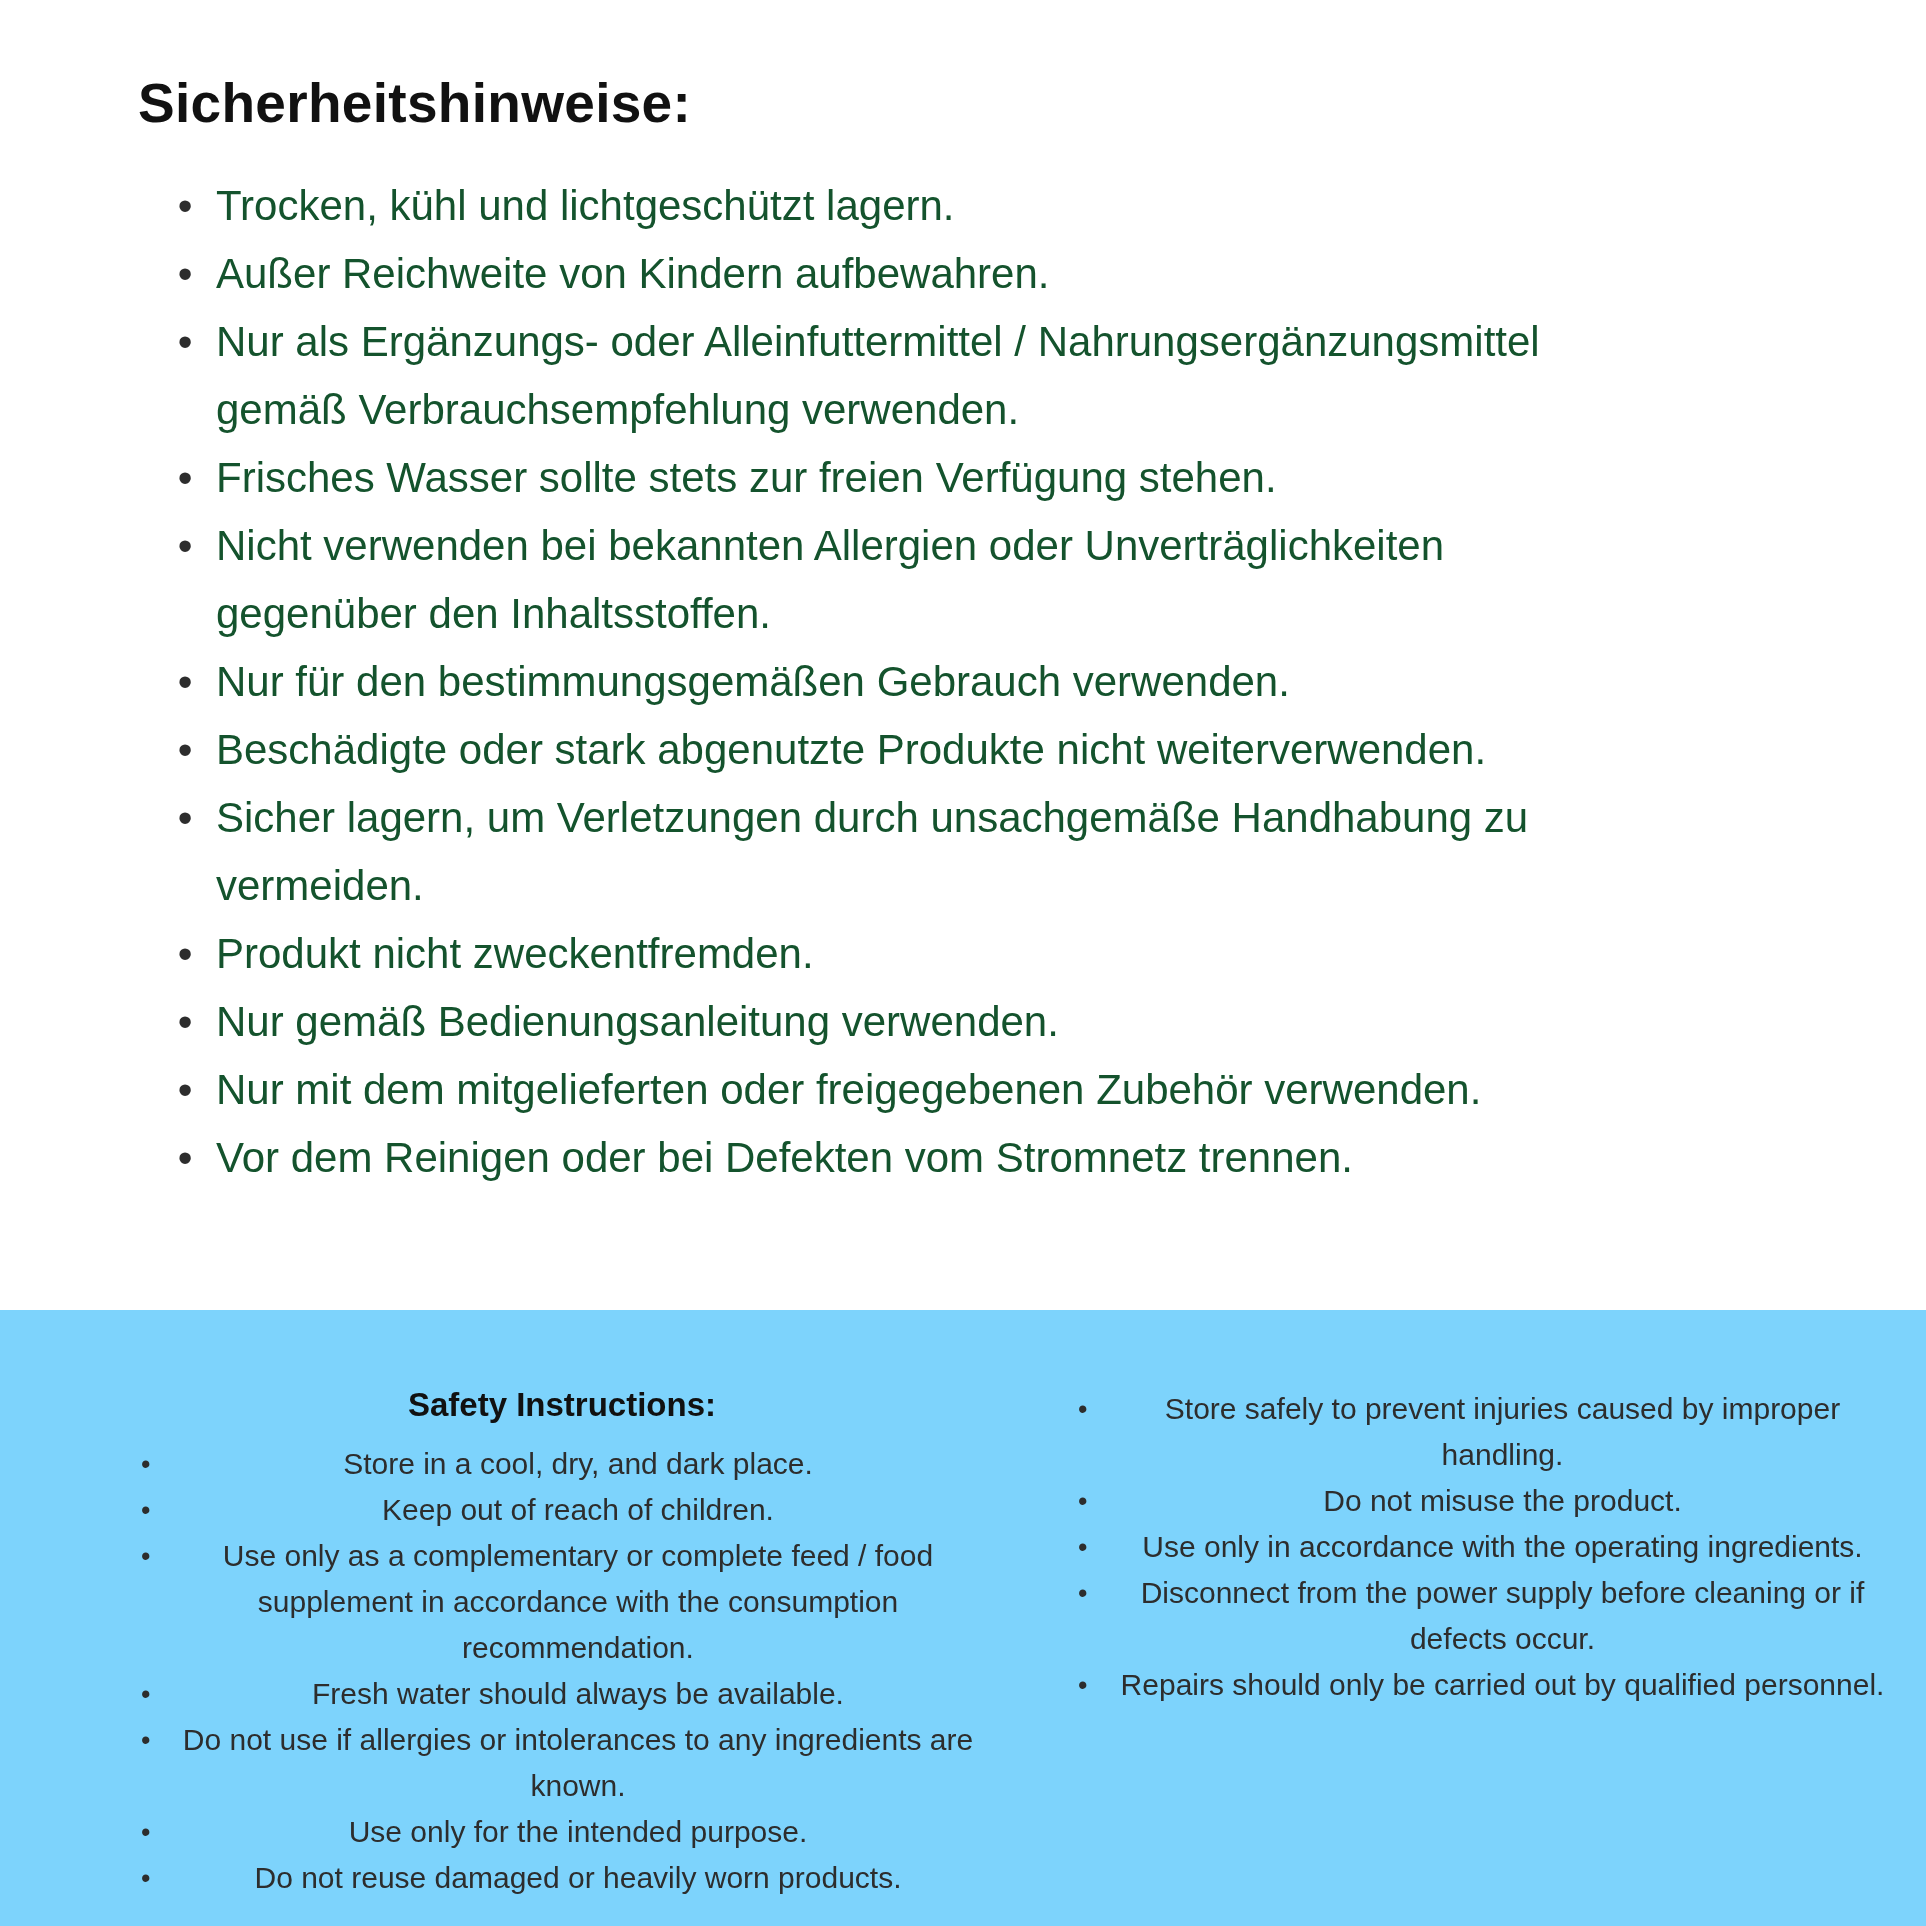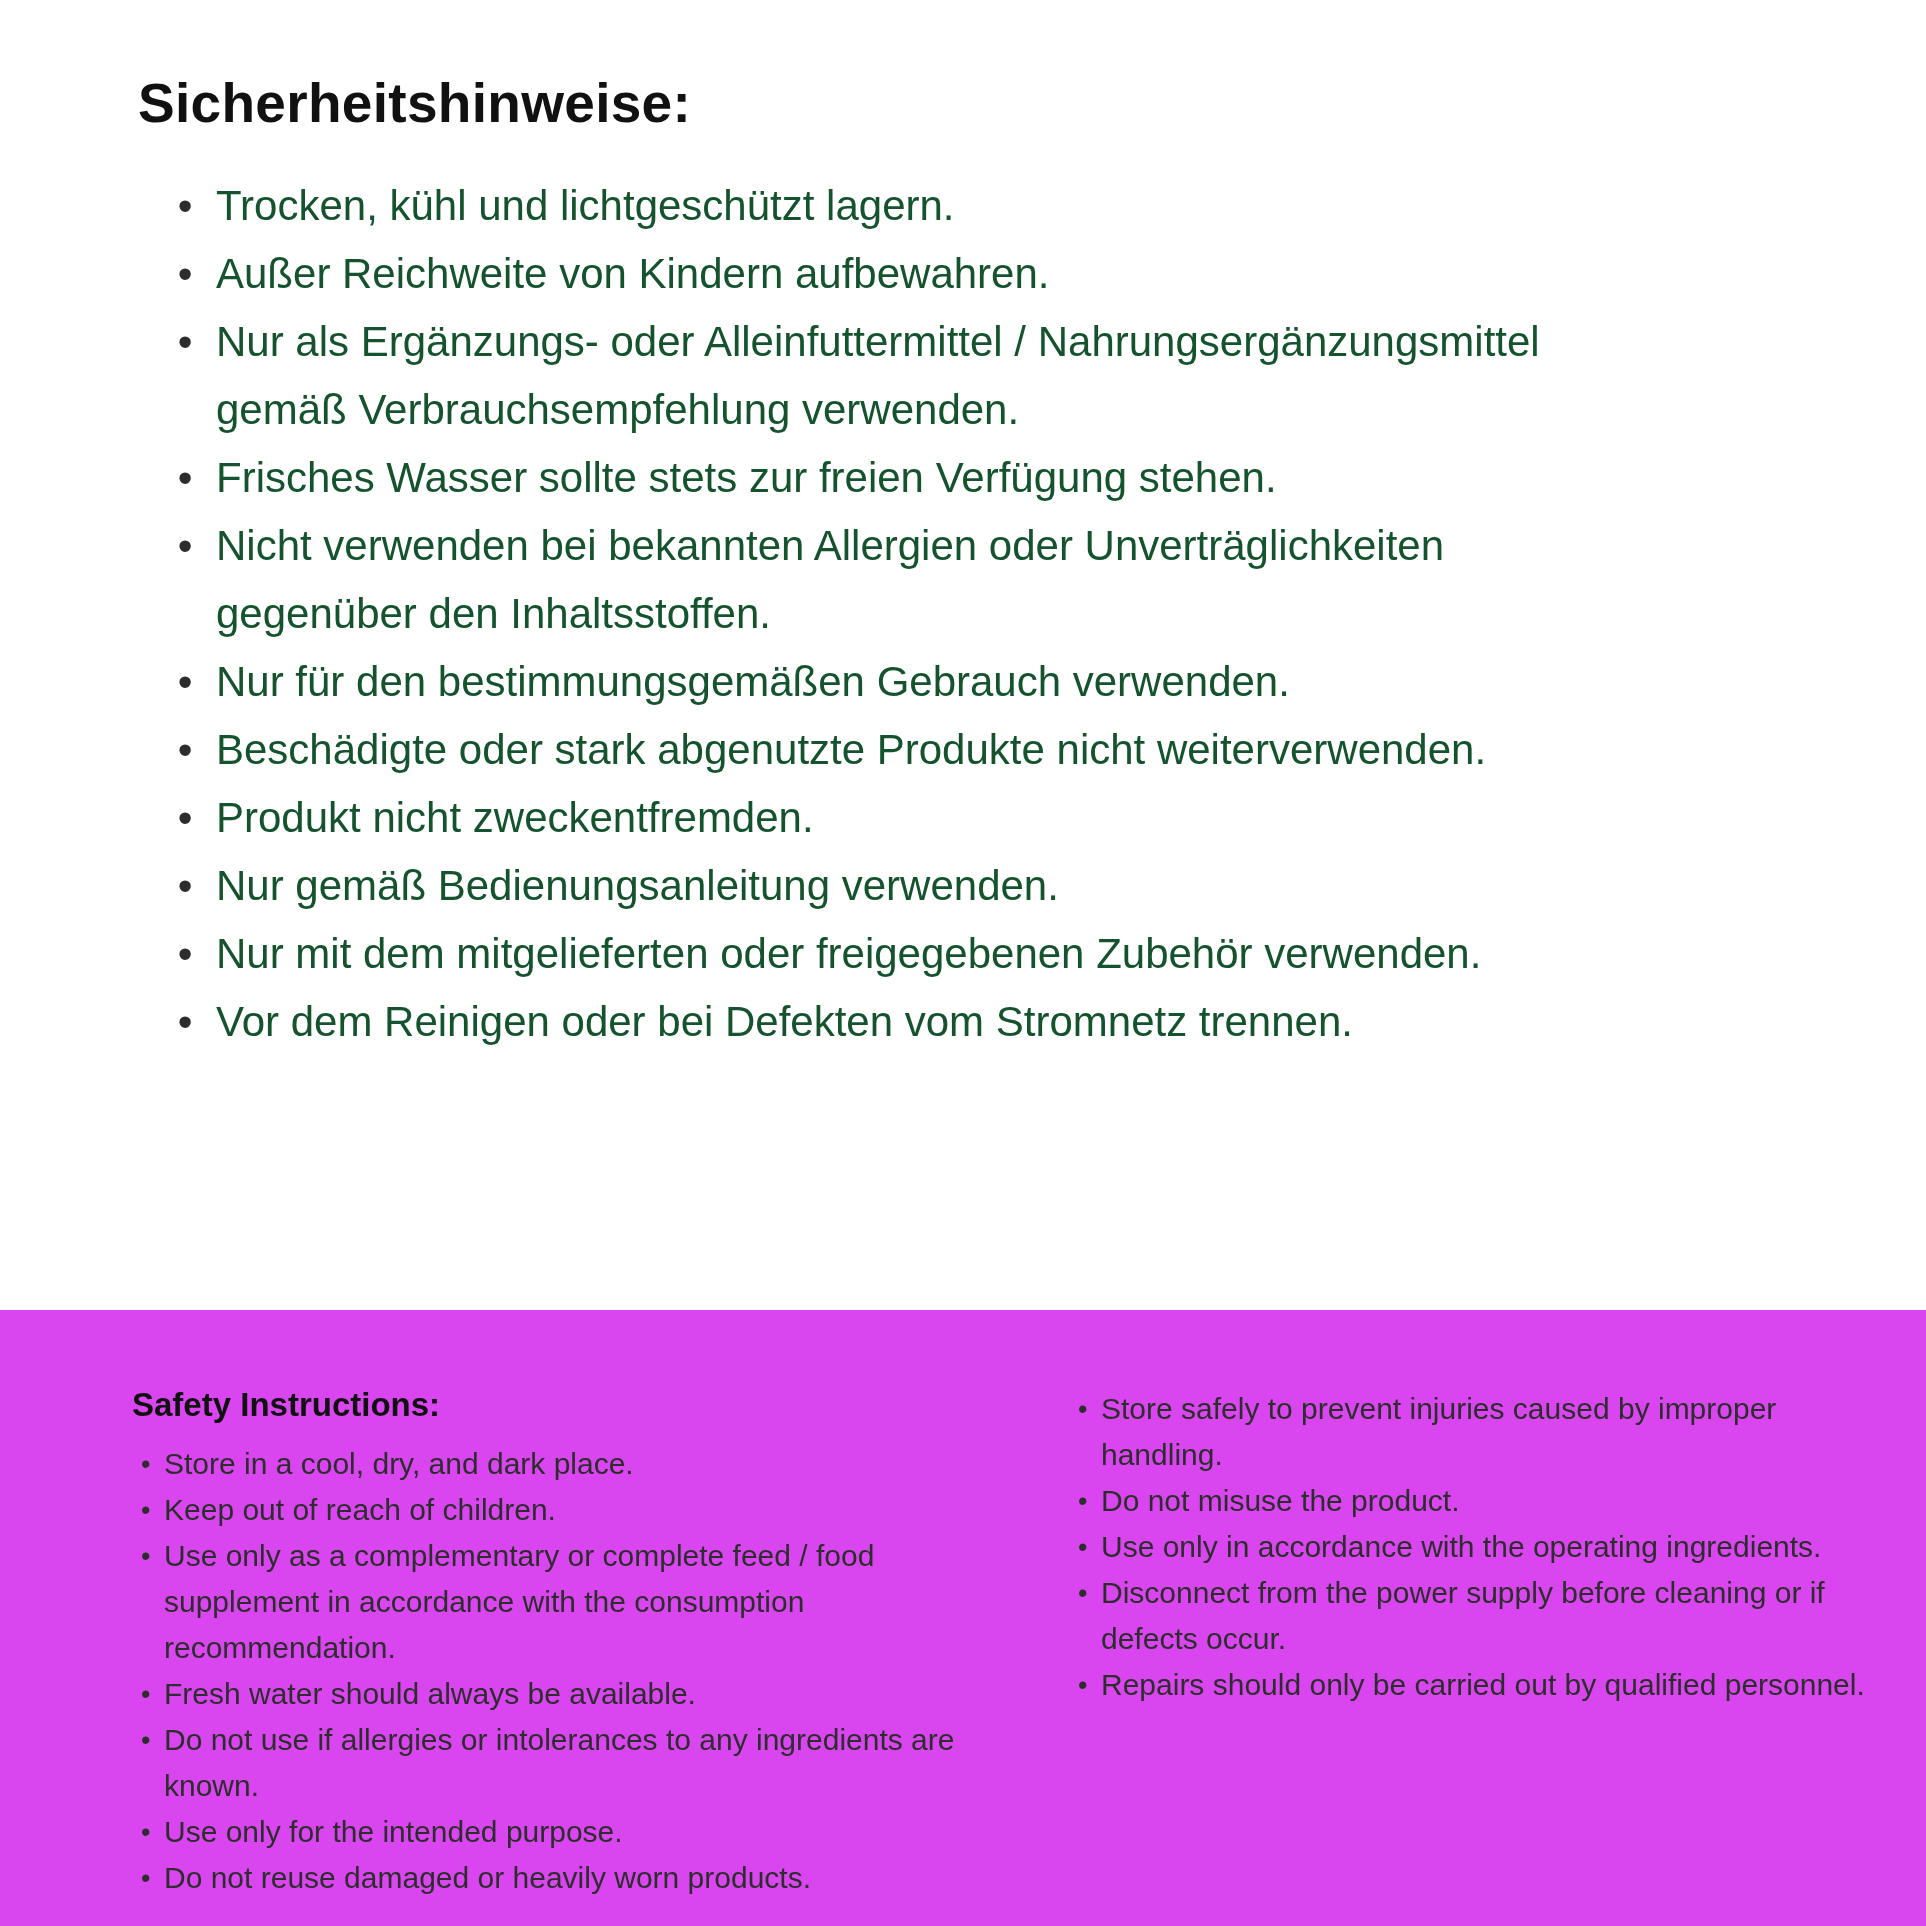--- a/index.html
+++ b/index.html
@@ -99,28 +99,29 @@
   <section class="german-section">
     <h1 class="german-title">Sicherheitshinweise:</h1>
     <ul class="bullets bullets-de">
       <li>Trocken, kühl und lichtgeschützt lagern.</li>
       <li>Außer Reichweite von Kindern aufbewahren.</li>
       <li>Nur als Ergänzungs- oder Alleinfuttermittel / Nahrungsergänzungsmittel gemäß Verbrauchsempfehlung verwenden.</li>
       <li>Frisches Wasser sollte stets zur freien Verfügung stehen.</li>
       <li>Nicht verwenden bei bekannten Allergien oder Unverträglichkeiten gegenüber den Inhaltsstoffen.</li>
       <li>Nur für den bestimmungsgemäßen Gebrauch verwenden.</li>
       <li>Beschädigte oder stark abgenutzte Produkte nicht weiterverwenden.</li>
+      <li>Sicher lagern, um Verletzungen durch unsachgemäße Handhabung zu vermeiden.</li>
       <li>Produkt nicht zweckentfremden.</li>
       <li>Nur gemäß Bedienungsanleitung verwenden.</li>
       <li>Nur mit dem mitgelieferten oder freigegebenen Zubehör verwenden.</li>
       <li>Vor dem Reinigen oder bei Defekten vom Stromnetz trennen.</li>
     </ul>
   </section>
 
-  <section class="english-section" style="background: #d946ef;">
+  <section class="english-section" style="background: #7dd3fc; text-align: center;">
     <div class="col-left">
       <h2 class="english-title">Safety Instructions:</h2>
       <ul class="bullets bullets-en">
         <li>Store in a cool, dry, and dark place.</li>
         <li>Keep out of reach of children.</li>
         <li>Use only as a complementary or complete feed / food supplement in accordance with the consumption recommendation.</li>
         <li>Fresh water should always be available.</li>
         <li>Do not use if allergies or intolerances to any ingredients are known.</li>
         <li>Use only for the intended purpose.</li>
         <li>Do not reuse damaged or heavily worn products.</li>

